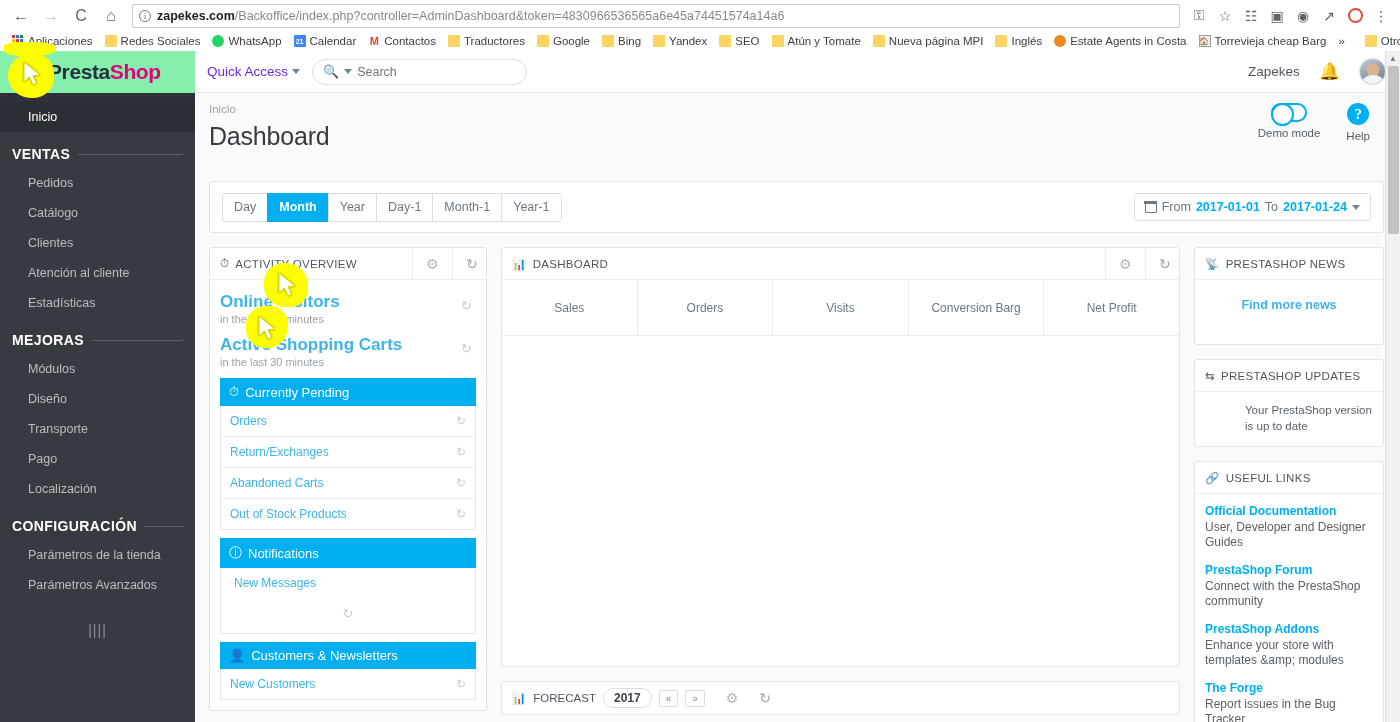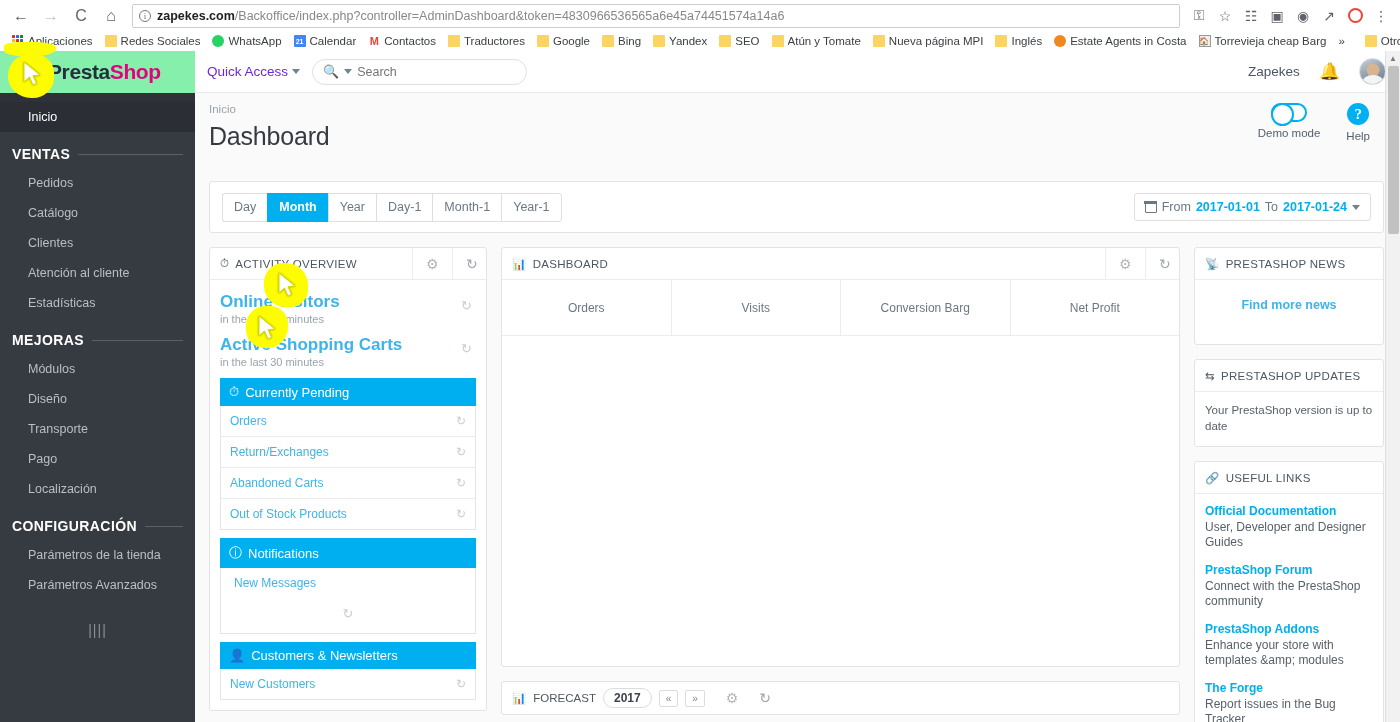--- a/index.html
+++ b/index.html
@@ -321,21 +321,21 @@
     border: 1px solid #dcdcdc; border-radius: 2px; padding: 2px 6px;
     font-size: 10px; color: #7d868e;
   }
 
   
   .rp-body { padding: 10px 10px 12px 10px; }
   .rp-center-link {
     text-align: center; color: #3eb4e9; font-size: 12.5px;
     font-weight: bold; padding: 8px 0 10px 0;
   }
-  .rp-text { font-size: 11.5px; color: #58616a; line-height: 16px; }
+  .rp-text { font-size: 11.5px; color: #58616a; line-height: 16px; margin-left: 40px; }
   .ul-item { margin-bottom: 13px; }
   .ul-item:last-child { margin-bottom: 0; }
   .ul-title {
     color: #00aff0; font-size: 12px; font-weight: bold; margin-bottom: 2px;
   }
   .ul-desc { font-size: 12px; color: #58616a; line-height: 15px; }
 
   
   .scrollbar {
     position: absolute; right: 0; top: 0; width: 15px; height: 671px;
@@ -664,20 +664,23 @@
               <span>📊</span>
               <span>DASHBOARD</span>
               <span class="ph-spacer"></span>
               <span class="head-divider"></span>
               <span class="gear-ico" style="padding:0 7px">⚙</span>
               <span class="head-divider"></span>
               <span class="refresh-ico" style="padding-left:7px">↻</span>
             </div>
             <div class="dash-table">
               <div class="dash-col">
+                  <span>Sales</span>
+                </div>
+              <div class="dash-col">
                   <span>Orders</span>
                 </div>
               <div class="dash-col">
                   <span>Visits</span>
                 </div>
               <div class="dash-col">
                   <span>Conversion Barg</span>
                 </div>
               <div class="dash-col">
                   <span>Net Profit</span>

